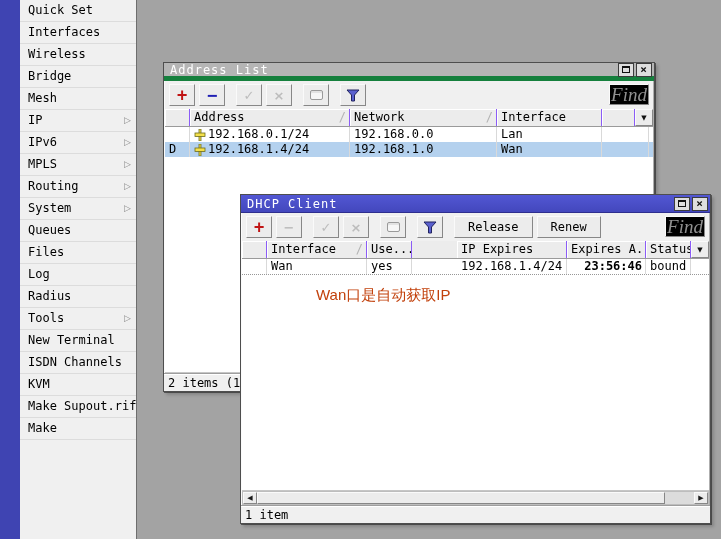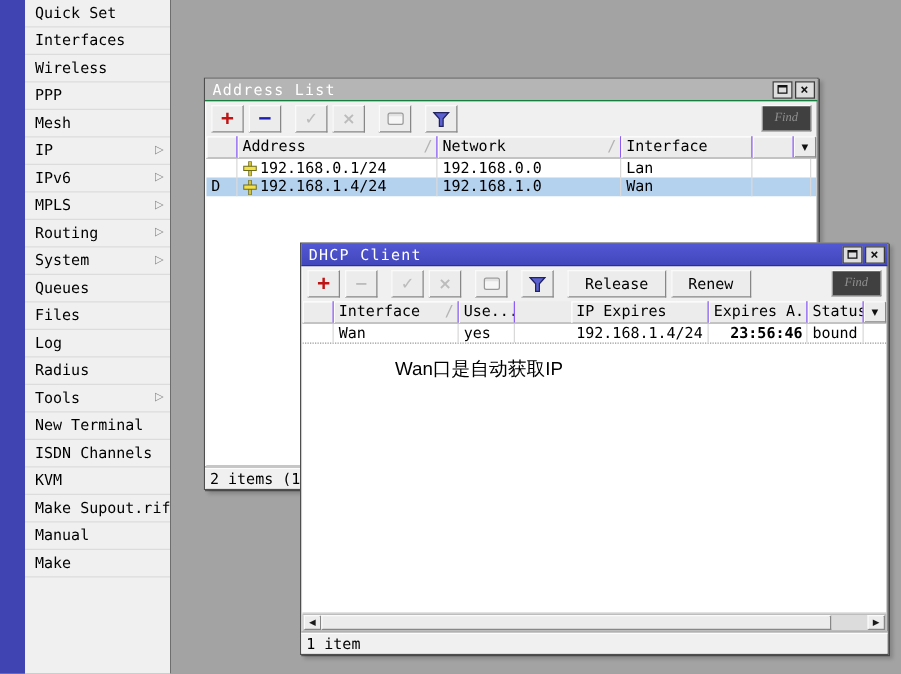--- a/index.html
+++ b/index.html
@@ -23,21 +23,21 @@
   
   .win { position: absolute; background: #f0f0f0; border: 1px solid #4e4e4e;
          box-shadow: inset 1px 1px 0 #fbfbfb, inset -1px -1px 0 #aeaeae,
                      1px 1px 0 rgba(0,0,0,.45), 3px 3px 3px rgba(0,0,0,.18);
          display: flex; flex-direction: column; }
   #address-window { left: 163px; top: 62px; width: 492px; height: 330px; z-index: 1; }
   #dhcp-window    { left: 240px; top: 194px; width: 471px; height: 330px; z-index: 2; }
 
   .titlebar { flex: 0 0 18px; height: 18px; display: flex; align-items: center;
               padding: 0 2px 0 6px; color: #fff; letter-spacing: 1px; }
-  .titlebar.inactive { background: #b5b5b5; border-bottom: 1px solid #15803d; }
+  .titlebar.inactive { background: #b5b5b5; border-bottom: 5px solid #15803d; }
   .titlebar.active   { background: linear-gradient(to bottom, #5257d3, #4347bd); border-bottom: 1px solid #2e2e8e; }
   .title-label { flex: 1; white-space: nowrap; overflow: hidden; }
   .tbtn { width: 16px; height: 14px; background: #dedede; border: 1px solid #3c3c3c; margin-left: 2px;
           display: flex; align-items: center; justify-content: center;
           font-weight: bold; font-size: 11px; line-height: 1; color: #111; cursor: default; }
   .max-glyph { width: 8px; height: 7px; border: 1px solid #111; border-top-width: 2px; display: block; }
 
   .toolbar { flex: 0 0 28px; height: 28px; display: flex; align-items: center; gap: 4px;
              padding: 0 5px; position: relative; }
   .tool-btn { width: 26px; height: 22px; background: #ececec;
@@ -47,24 +47,24 @@
   .grp { margin-left: 7px; }
   .glyph-add    { color: #c01414; font-size: 17px; }
   .glyph-remove { color: #1f1fb4; font-size: 17px; font-weight: bold; }
   .glyph-gray   { color: #bcbcbc; font-size: 13px; font-family: "DejaVu Sans", sans-serif; }
   .comment-box  { width: 13px; height: 10px; border: 1px solid #9a9a9a; background: #f6f6f6;
                   box-shadow: inset 0 2px 0 #e2e2e2; border-radius: 2px; }
   .push-btn { height: 22px; padding: 0 13px; background: #ececec;
               border: 1px solid; border-color: #fafafa #878787 #878787 #fafafa;
               display: flex; align-items: center; white-space: nowrap; cursor: default; }
   .find-btn { position: absolute; right: 5px; top: 3px; width: 40px; height: 21px;
-              background: #404040; border: 1px solid; border-color: #fafafa #878787 #878787 #fafafa;
+              background: #000000; border: 1px solid; border-color: #fafafa #878787 #878787 #fafafa;
               display: flex; align-items: center; justify-content: center;
               font-family: "Liberation Serif", "DejaVu Serif", serif; font-style: italic;
-              font-size: 10px; color: #909090; cursor: default; }
+              font-size: 19px; color: #909090; cursor: default; }
 
   .grid-head { flex: 0 0 18px; height: 18px; display: flex; background: #ececec;
                border-bottom: 1px solid #9a9a9a; margin: 0 1px; }
   .hcell { border-right: 1px solid #8b5cf6; box-shadow: inset 1px 1px 0 #fff;
            padding: 1px 0 0 4px; position: relative; line-height: 15px;
            white-space: nowrap; overflow: hidden; cursor: default; }
   .hcell.flex1 { flex: 1; }
   .sort-mark { position: absolute; right: 3px; top: 1px; color: #b3b3b3; }
   .hdrop { width: 18px; margin-left: auto; background: #ececec;
            border: 1px solid; border-color: #fafafa #878787 #878787 #fafafa;
@@ -112,21 +112,21 @@
     <div class="menu-item">
       <span>Quick Set</span>
     </div>
     <div class="menu-item">
       <span>Interfaces</span>
     </div>
     <div class="menu-item">
       <span>Wireless</span>
     </div>
     <div class="menu-item">
-      <span>PPP</span>
+      <span>Bridge</span>
     </div>
     <div class="menu-item">
       <span>Mesh</span>
     </div>
     <div class="menu-item">
       <span>IP</span>
       <span class="submenu-arrow">▷</span>
     </div>
     <div class="menu-item">
       <span>IPv6</span>
@@ -164,23 +164,20 @@
       <span>New Terminal</span>
     </div>
     <div class="menu-item">
       <span>ISDN Channels</span>
     </div>
     <div class="menu-item">
       <span>KVM</span>
     </div>
     <div class="menu-item">
       <span>Make Supout.rif</span>
-    </div>
-    <div class="menu-item">
-      <span>Manual</span>
     </div>
     <div class="menu-item">
       <span>Make</span>
     </div>
   </div>
 
 <div class="win" id="address-window">
   <div class="titlebar inactive">
     <span class="title-label">Address List</span>
     <span class="tbtn">
@@ -322,21 +319,21 @@
     <div class="grid-row">
       <span class="cell dc-c0"></span>
       <span class="cell dc-c1">Wan</span>
       <span class="cell dc-c2">yes</span>
       <span class="cell dc-c3">yes</span>
       <span class="cell dc-c4">192.168.1.4/24</span>
       <span class="cell dc-c5 right">23:56:46</span>
       <span class="cell dc-c6">bound</span>
     </div>
     <div class="focus-line"></div>
-    <div class="annotation" id="dhcp-annotation" style="color: #000000;">Wan口是自动获取IP</div>
+    <div class="annotation" id="dhcp-annotation" style="color: #c2410c;">Wan口是自动获取IP</div>
   </div>
 
   <div class="hscroll">
     <span class="sarrow">
         <span>◀</span>
       </span>
     <span class="sthumb"></span>
     <span class="sarrow right">
         <span>▶</span>
       </span>

